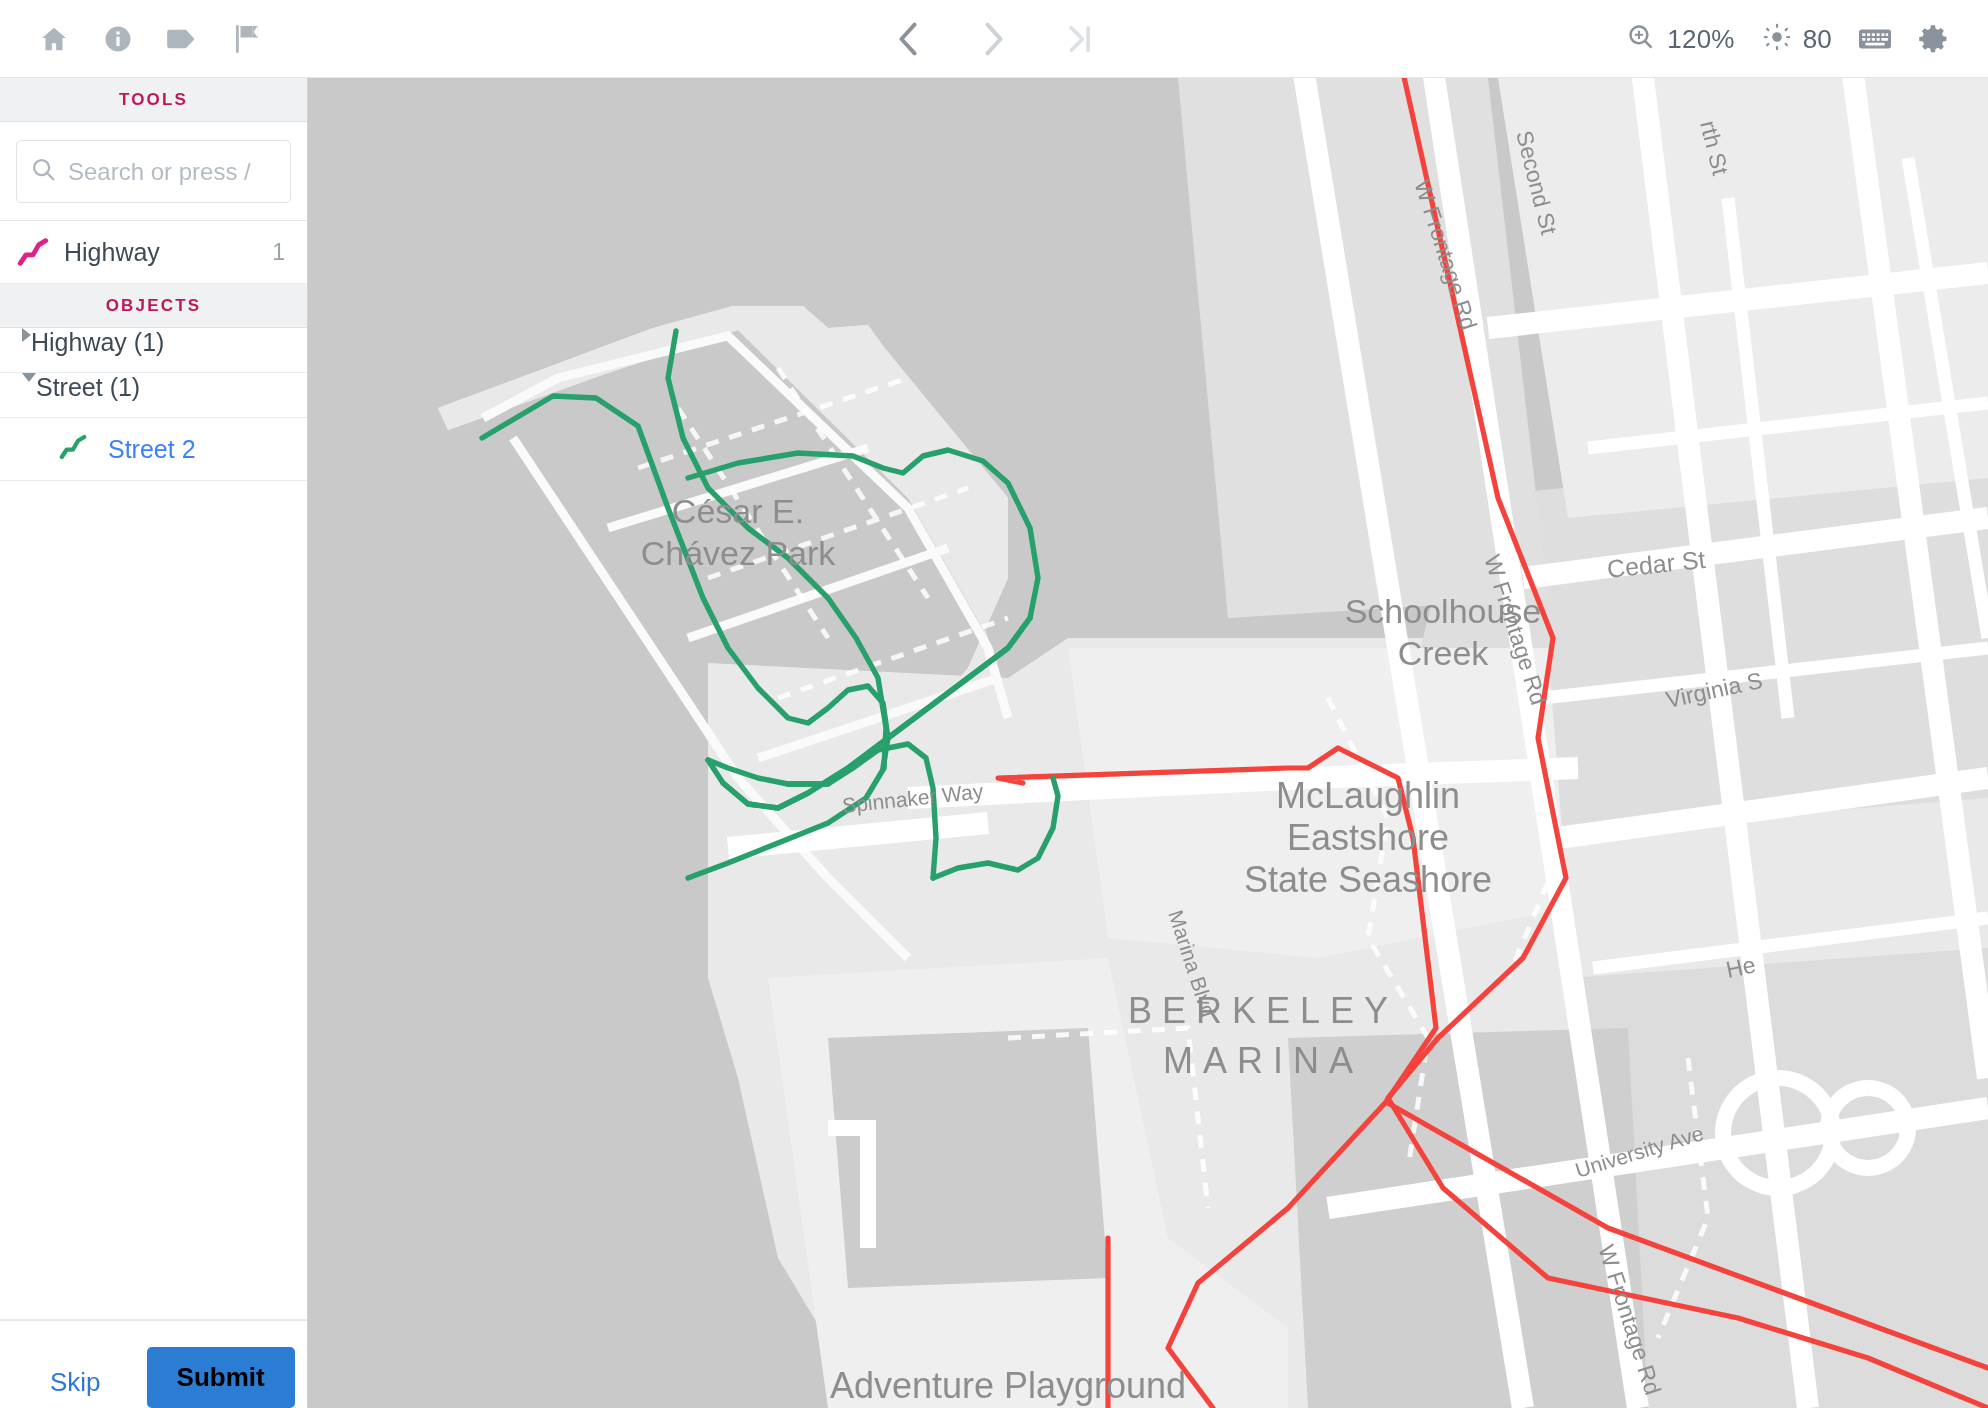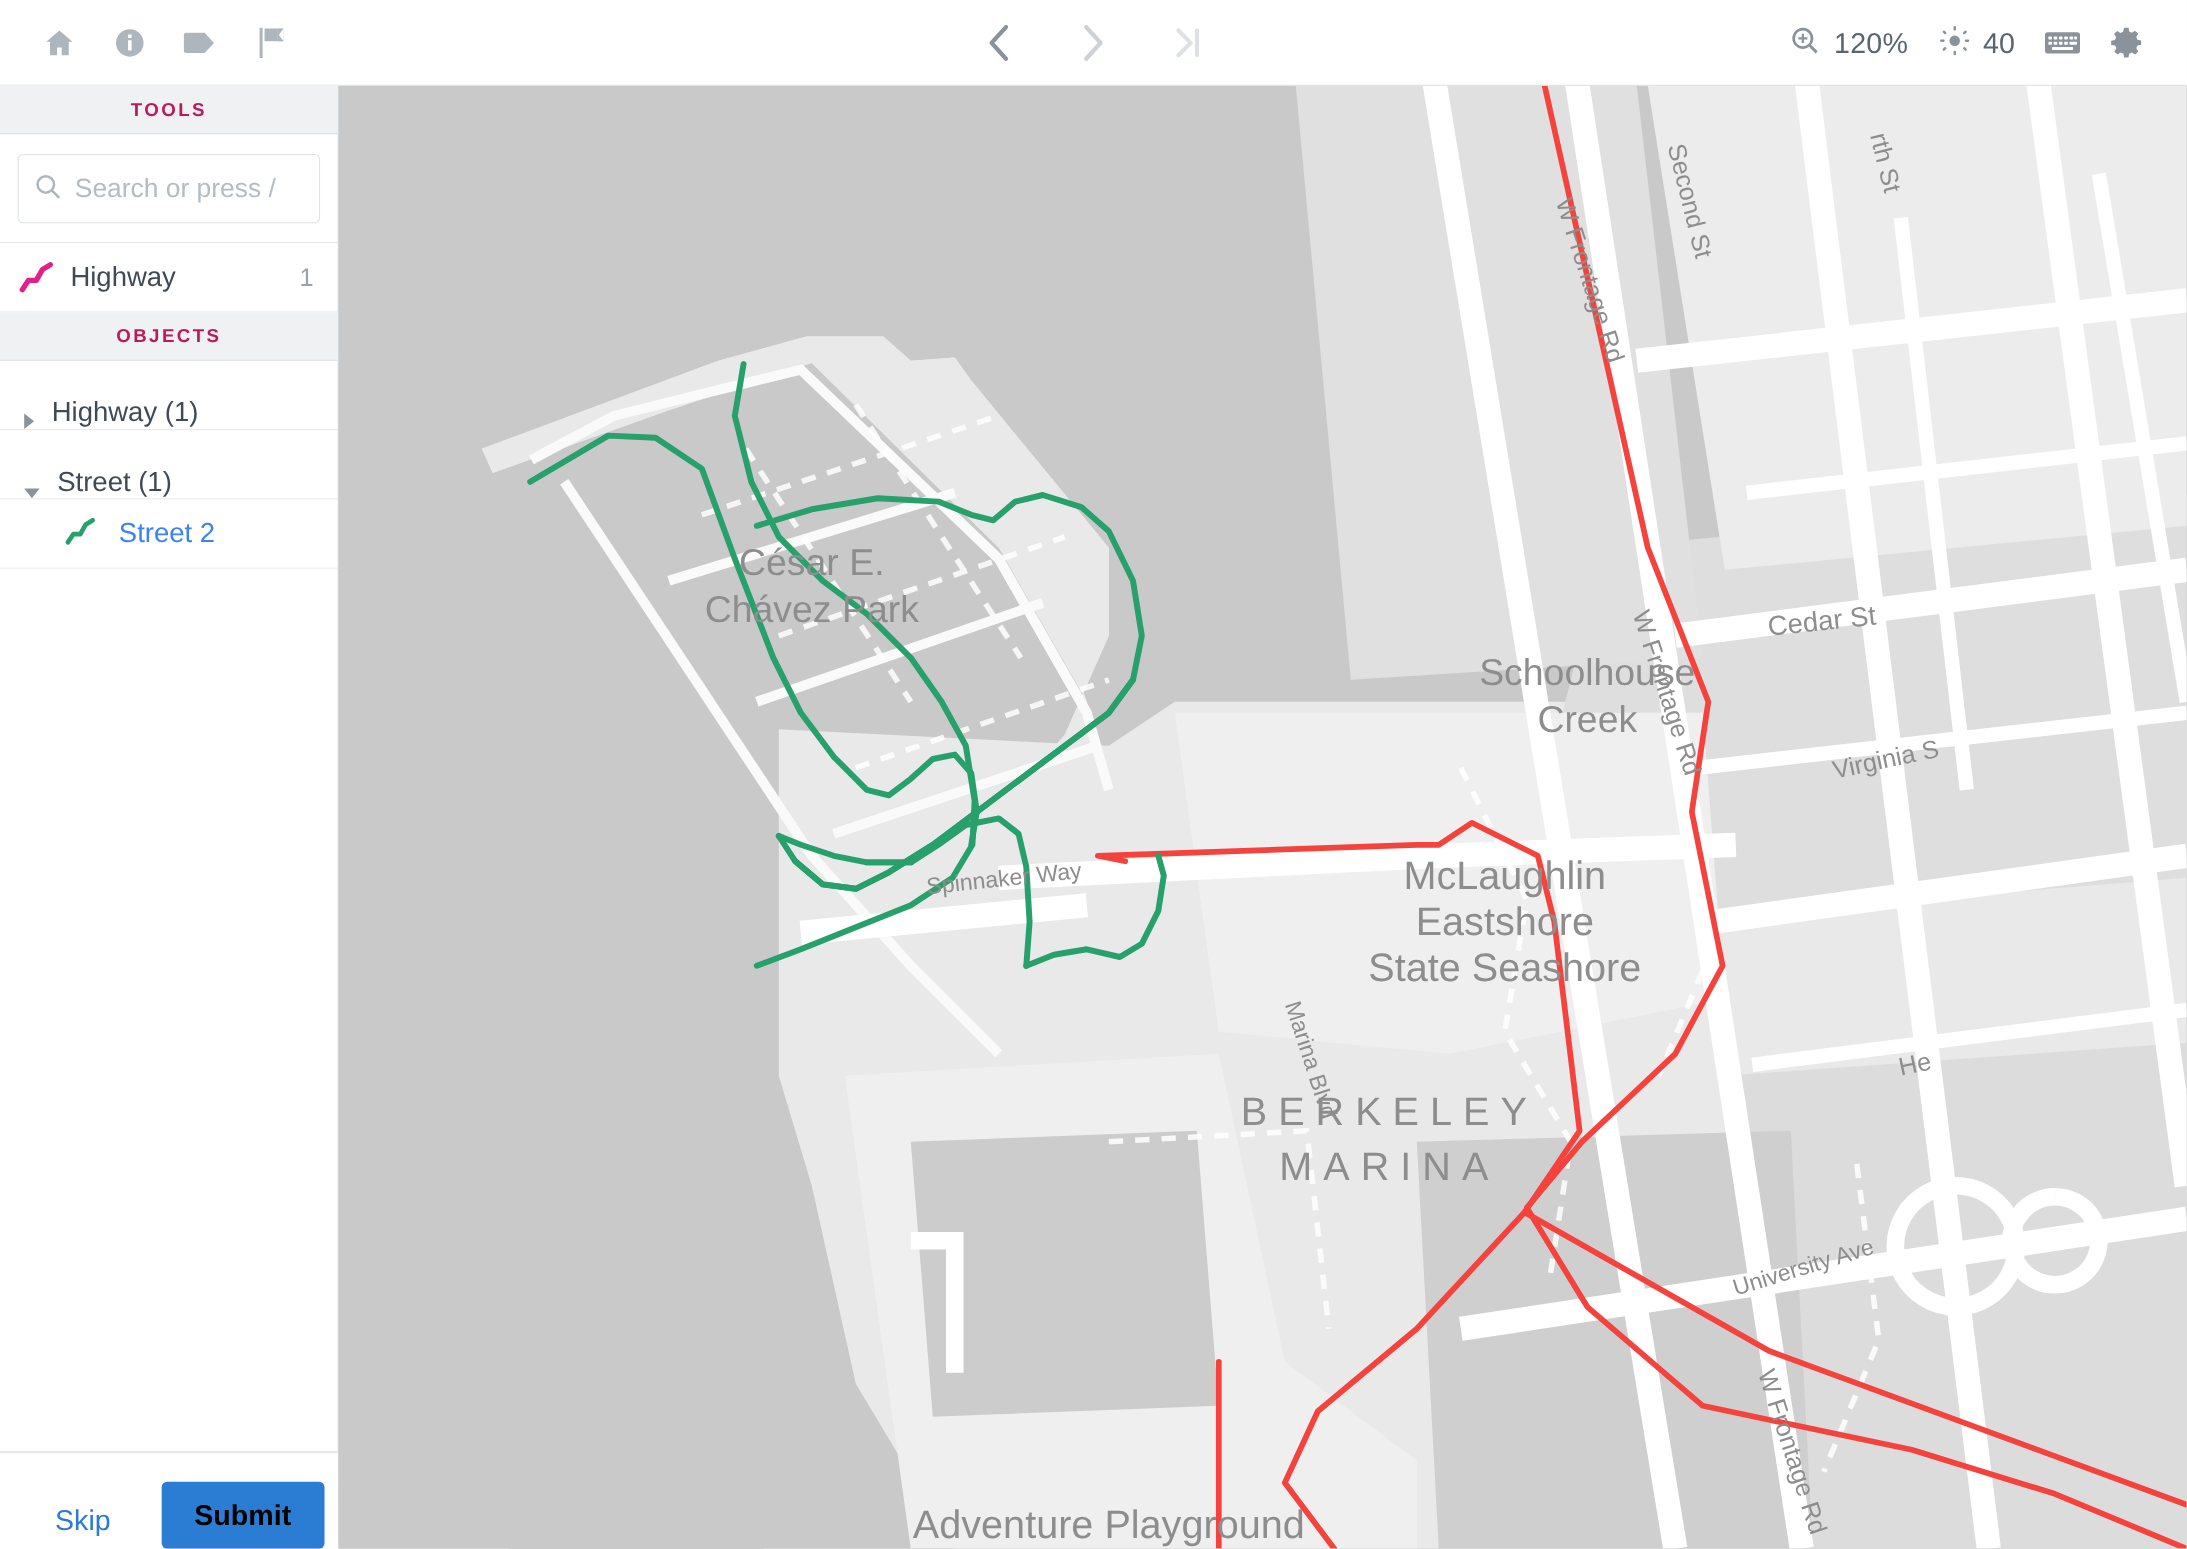--- a/index.html
+++ b/index.html
@@ -85,24 +85,24 @@
     height: 63px; padding: 0 22px 0 16px;
     border-bottom: 1px solid #e9ecee;
     cursor: pointer; gap: 14px;
   }
   .line-ico { width: 34px; height: 34px; flex: none; }
   .line-ico svg { fill: none; stroke-width: 3.4px; stroke-linecap: round; stroke-linejoin: round; }
   .tool-label { flex: 1; font-size: 25px; color: #3f4a55; }
   .tool-key { font-size: 23px; color: #9aa3ab; }
 
   .obj-row {
-    display: flex; align-items: flex-end;
-    height: 63px; padding: 0 16px 0 22px;
+    display: flex; align-items: flex-start;
+    height: 45px; padding: 0 16px 0 22px;
     border-bottom: 1px solid #e9ecee;
-    cursor: pointer; gap: 16px;
+    cursor: pointer; 
   }
   .tri { width: 0; height: 0; flex: none; }
   .tri.closed { border-left: 9px solid #8a939b; border-top: 7px solid transparent; border-bottom: 7px solid transparent; }
   .tri.open { border-top: 9px solid #8a939b; border-left: 7px solid transparent; border-right: 7px solid transparent; }
   .obj-label { font-size: 25px; color: #3f4a55; }
 
   .obj-child {
     display: flex; align-items: center;
     height: 63px; padding-left: 58px; gap: 16px;
     border-bottom: 1px solid #e9ecee;
@@ -206,21 +206,21 @@
             <rect x="11.1" y="0.6" width="1.9" height="3.6" rx=".9"></rect>
             <rect x="11.1" y="19.8" width="1.9" height="3.6" rx=".9"></rect>
             <rect x="0.6" y="11.1" width="3.6" height="1.9" rx=".9"></rect>
             <rect x="19.8" y="11.1" width="3.6" height="1.9" rx=".9"></rect>
             <rect x="3.1" y="3.9" width="1.9" height="3.4" rx=".9" transform="rotate(-45 4 5.6)"></rect>
             <rect x="19" y="16.7" width="1.9" height="3.4" rx=".9" transform="rotate(-45 20 18.4)"></rect>
             <rect x="3.1" y="16.7" width="1.9" height="3.4" rx=".9" transform="rotate(45 4 18.4)"></rect>
             <rect x="19" y="3.9" width="1.9" height="3.4" rx=".9" transform="rotate(45 20 5.6)"></rect>
           </svg>
         </span>
-        <span class="tr-val">40</span>
+        <span class="tr-val">80</span>
       </div>
 
       <div class="tr-icon">
         <svg width="32" height="24" viewBox="0 0 30 20">
           <rect x="0" y="1" width="30" height="18" rx="2.6"></rect>
           <g fill="#ffffff">
             <rect x="3" y="4.5" width="3" height="2.6" rx=".6"></rect>
             <rect x="7.5" y="4.5" width="3" height="2.6" rx=".6"></rect>
             <rect x="12" y="4.5" width="3" height="2.6" rx=".6"></rect>
             <rect x="16.5" y="4.5" width="3" height="2.6" rx=".6"></rect>

